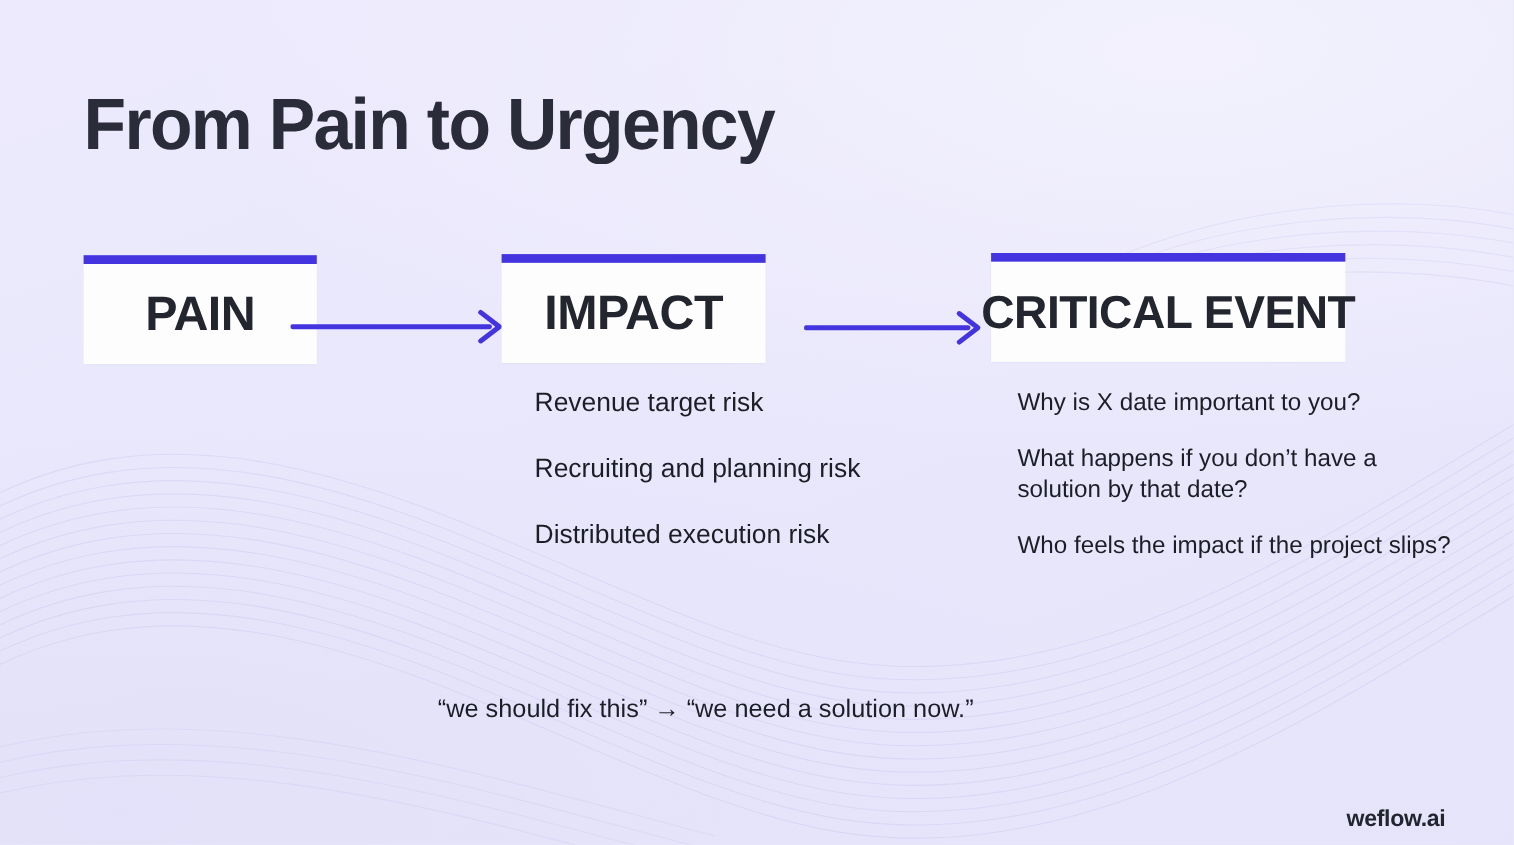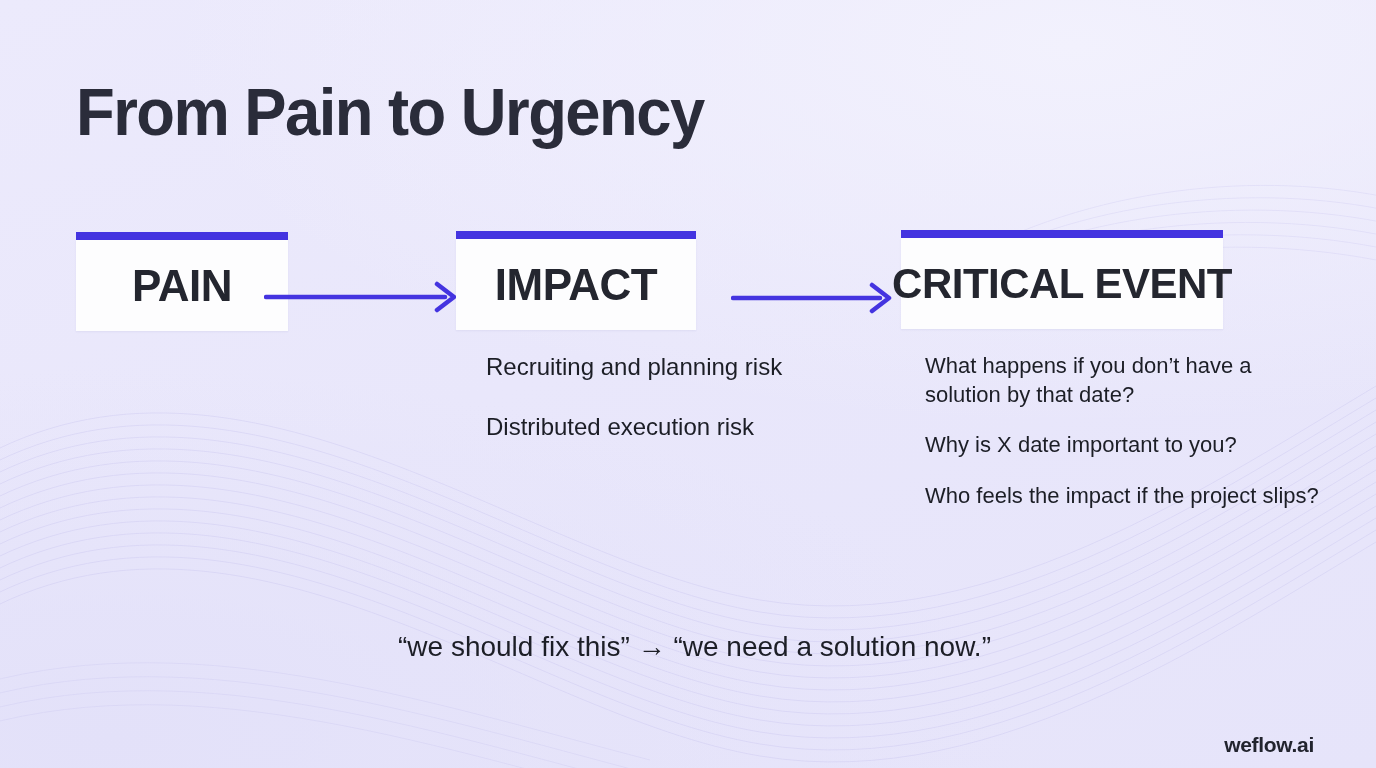--- a/index.html
+++ b/index.html
@@ -62,21 +62,21 @@
   }
   #critical-list{
     position:absolute; left:925px; top:352px; width:400px;
   }
   #critical-list .list-item{
     font-size:22px; color:#1c1e26; line-height:1.3; margin-bottom:22px;
   }
   
   #transition-quote{
     position:absolute; left:398px; top:631px;
-    font-size:28px; color:#1c1e26; white-space:nowrap;
+    font-size:23px; color:#1c1e26; white-space:nowrap;
   }
   
   #brand-logo{
     position:absolute; right:62px; top:733px;
     font-size:21px; font-weight:700; color:#22242e; letter-spacing:-.3px;
   }
 </style>
 </head>
 <body>
 
@@ -141,25 +141,26 @@
 </svg>
 
 <div class="stage-card" id="stage-critical">
   <div class="stage-bar"></div>
   <div class="stage-body">
     <span class="stage-label">CRITICAL EVENT</span>
   </div>
 </div>
 
 <div id="impact-list">
+  <div class="list-item">Revenue target risk</div>
   <div class="list-item">Recruiting and planning risk</div>
   <div class="list-item">Distributed execution risk</div>
 </div>
 
 <div id="critical-list">
+  <div class="list-item">Why is X date important to you?</div>
   <div class="list-item">What happens if you don’t have a solution by that date?</div>
-  <div class="list-item">Why is X date important to you?</div>
   <div class="list-item">Who feels the impact if the project slips?</div>
 </div>
 
 <div id="transition-quote">“we should fix this” → “we need a solution now.”</div>
 
 <div id="brand-logo">weflow.ai</div>
 
 </body></html>

